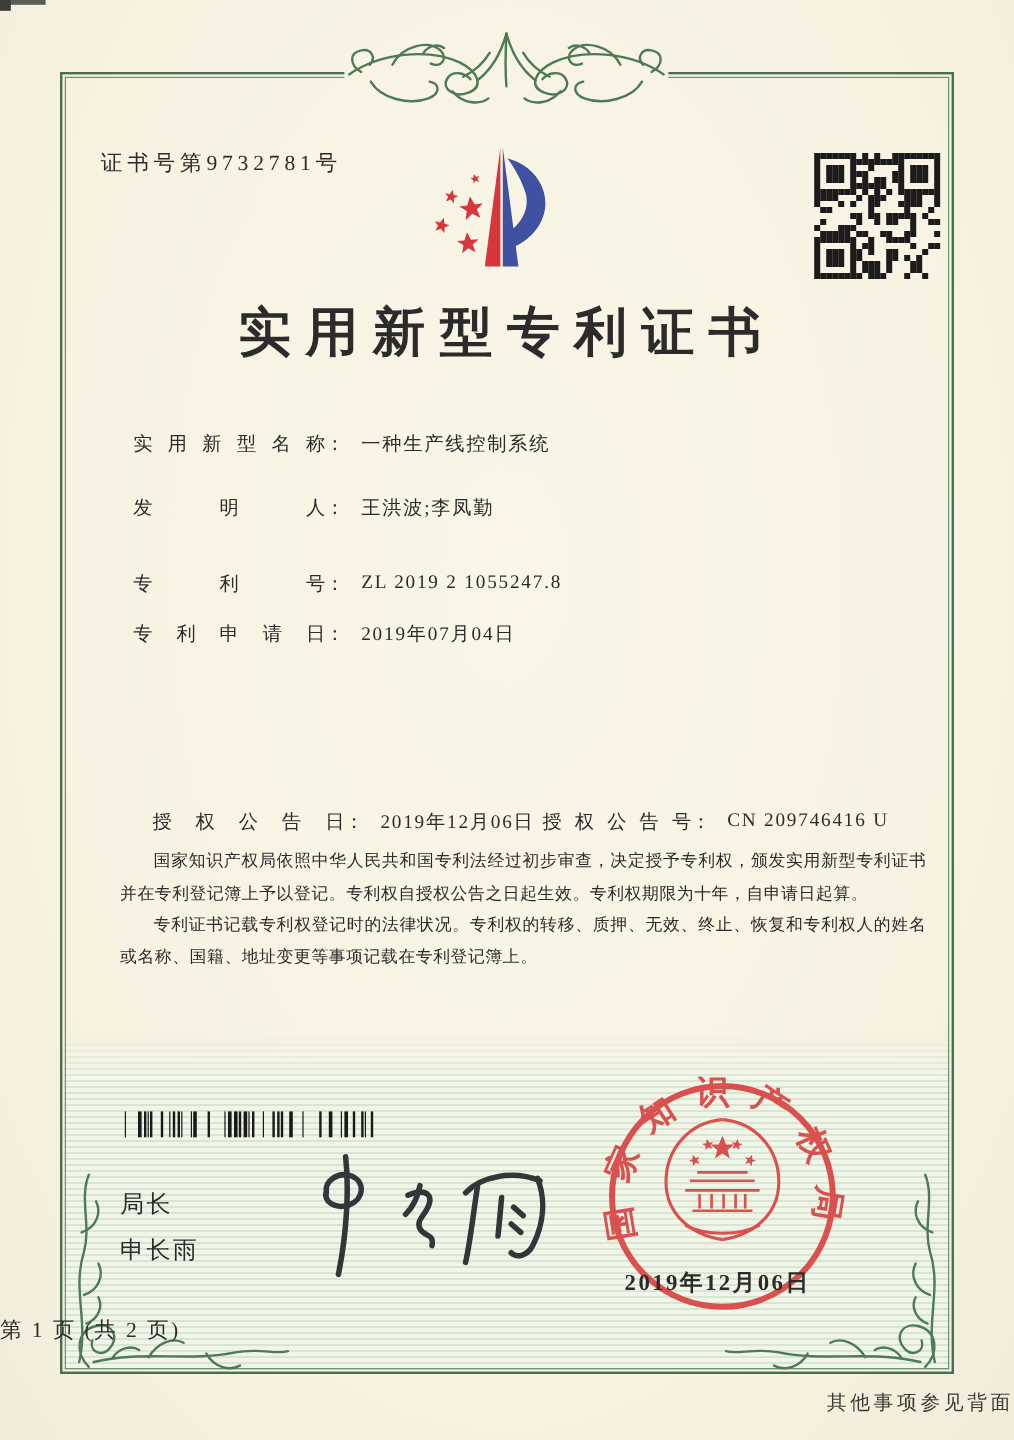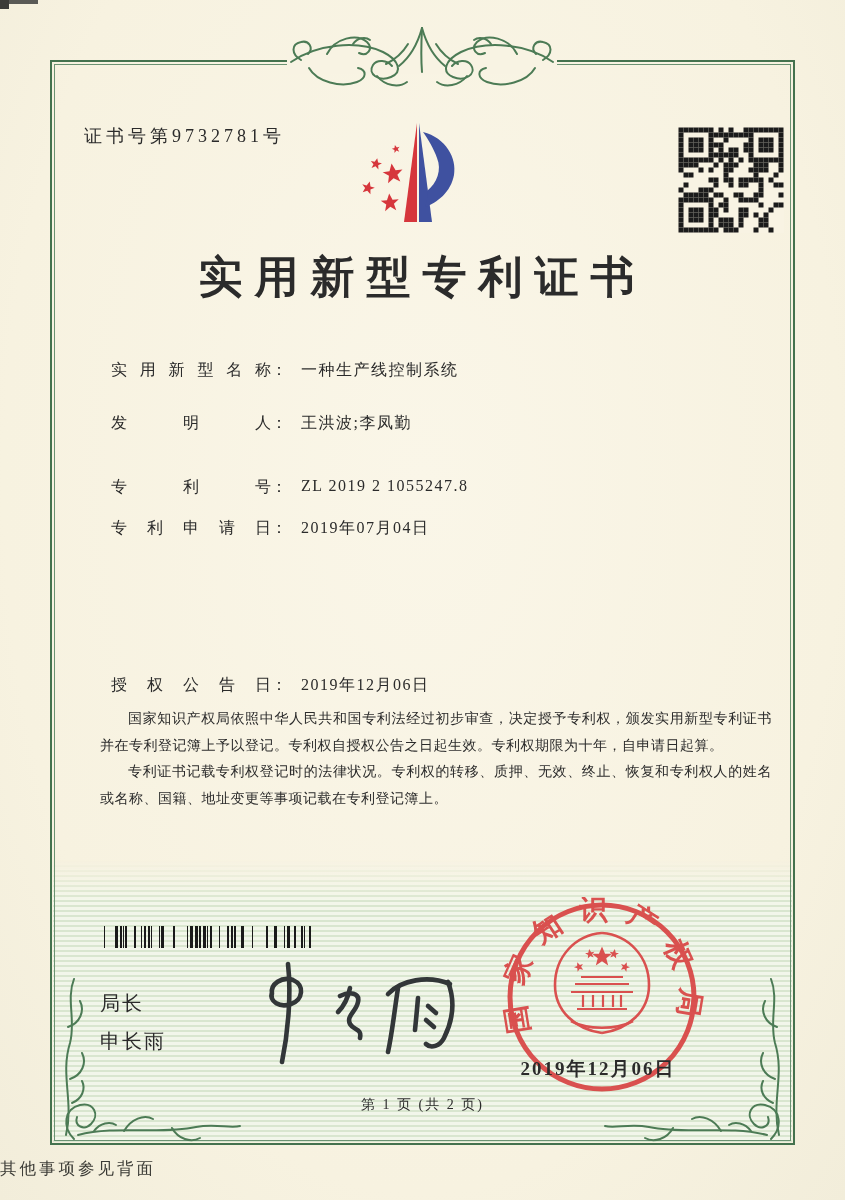--- a/index.html
+++ b/index.html
@@ -45,23 +45,23 @@
   .barcode{position:absolute;left:100px;top:926px;z-index:3;}
 
   .director-label{position:absolute;left:100px;top:990px;font-size:20px;letter-spacing:2px;z-index:3;}
   .director-name{position:absolute;left:100px;top:1028px;font-size:20px;letter-spacing:2px;z-index:3;text-align:center;}
   .signature{position:absolute;left:238px;top:958px;z-index:4;}
 
   .seal{position:absolute;left:497px;top:897px;z-index:4;opacity:.9;}
   .seal-date{position:absolute;left:508px;top:1056px;width:180px;text-align:center;
              font-size:19px;font-weight:bold;letter-spacing:2px;z-index:5;}
 
-  .page-num{position:absolute;left:0;top:1096px;width:845px;text-align:center;
-            font-size:14px;letter-spacing:2px;z-index:3;}
-  .back-note{position:absolute;left:0;top:1158px;width:845px;text-align:left;
+  .page-num{position:absolute;left:0;top:1096px;width:845px;text-align:left;
+            font-size:18px;letter-spacing:2px;z-index:3;}
+  .back-note{position:absolute;left:0;top:1158px;width:845px;text-align:right;
              font-size:16.5px;letter-spacing:3px;color:#3a3a35;z-index:3;}
 
   .seal-ring-text{font-size:28px;letter-spacing:17px;fill:#d84040;
                   font-family:"Liberation Serif","DejaVu Serif",serif;font-weight:bold;}
 </style>
 </head>
 <body>
 
 <div class="page">
 
@@ -393,22 +393,25 @@
   </div>
   <div class="field-row" style="top:413px;">
     <span class="f-label">发明人</span><span class="f-colon">：</span><span class="f-value">王洪波;李凤勤</span>
   </div>
   <div class="field-row" style="top:465px;margin-top:12px;">
     <span class="f-label">专利号</span><span class="f-colon">：</span><span class="f-value">ZL 2019 2 1055247.8</span>
   </div>
   <div class="field-row" style="top:518px;">
     <span class="f-label">专利申请日</span><span class="f-colon">：</span><span class="f-value">2019年07月04日</span>
   </div>
-  <div class="field-row" style="top:675px;">
+  <div class="field-row" style="top:675px;margin-left:16px;">
     <span class="f-label">授权公告日</span><span class="f-colon">：</span><span class="f-value">2019年12月06日</span>
+    <span class="f-group2">
+      <span class="f-label">授权公告号</span><span class="f-colon">：</span><span class="f-value">CN 209746416 U</span>
+    </span>
   </div>
 
   <div class="paras">
     <p>国家知识产权局依照中华人民共和国专利法经过初步审查，决定授予专利权，颁发实用新型专利证书并在专利登记簿上予以登记。专利权自授权公告之日起生效。专利权期限为十年，自申请日起算。</p>
     <p>专利证书记载专利权登记时的法律状况。专利权的转移、质押、无效、终止、恢复和专利权人的姓名或名称、国籍、地址变更等事项记载在专利登记簿上。</p>
   </div>
 
   <div class="barcode">
     <svg id="barcode-svg" width="220" height="22" viewBox="0 0 220 22">
       <g id="barcode-bars" fill="#1a1a1a">

